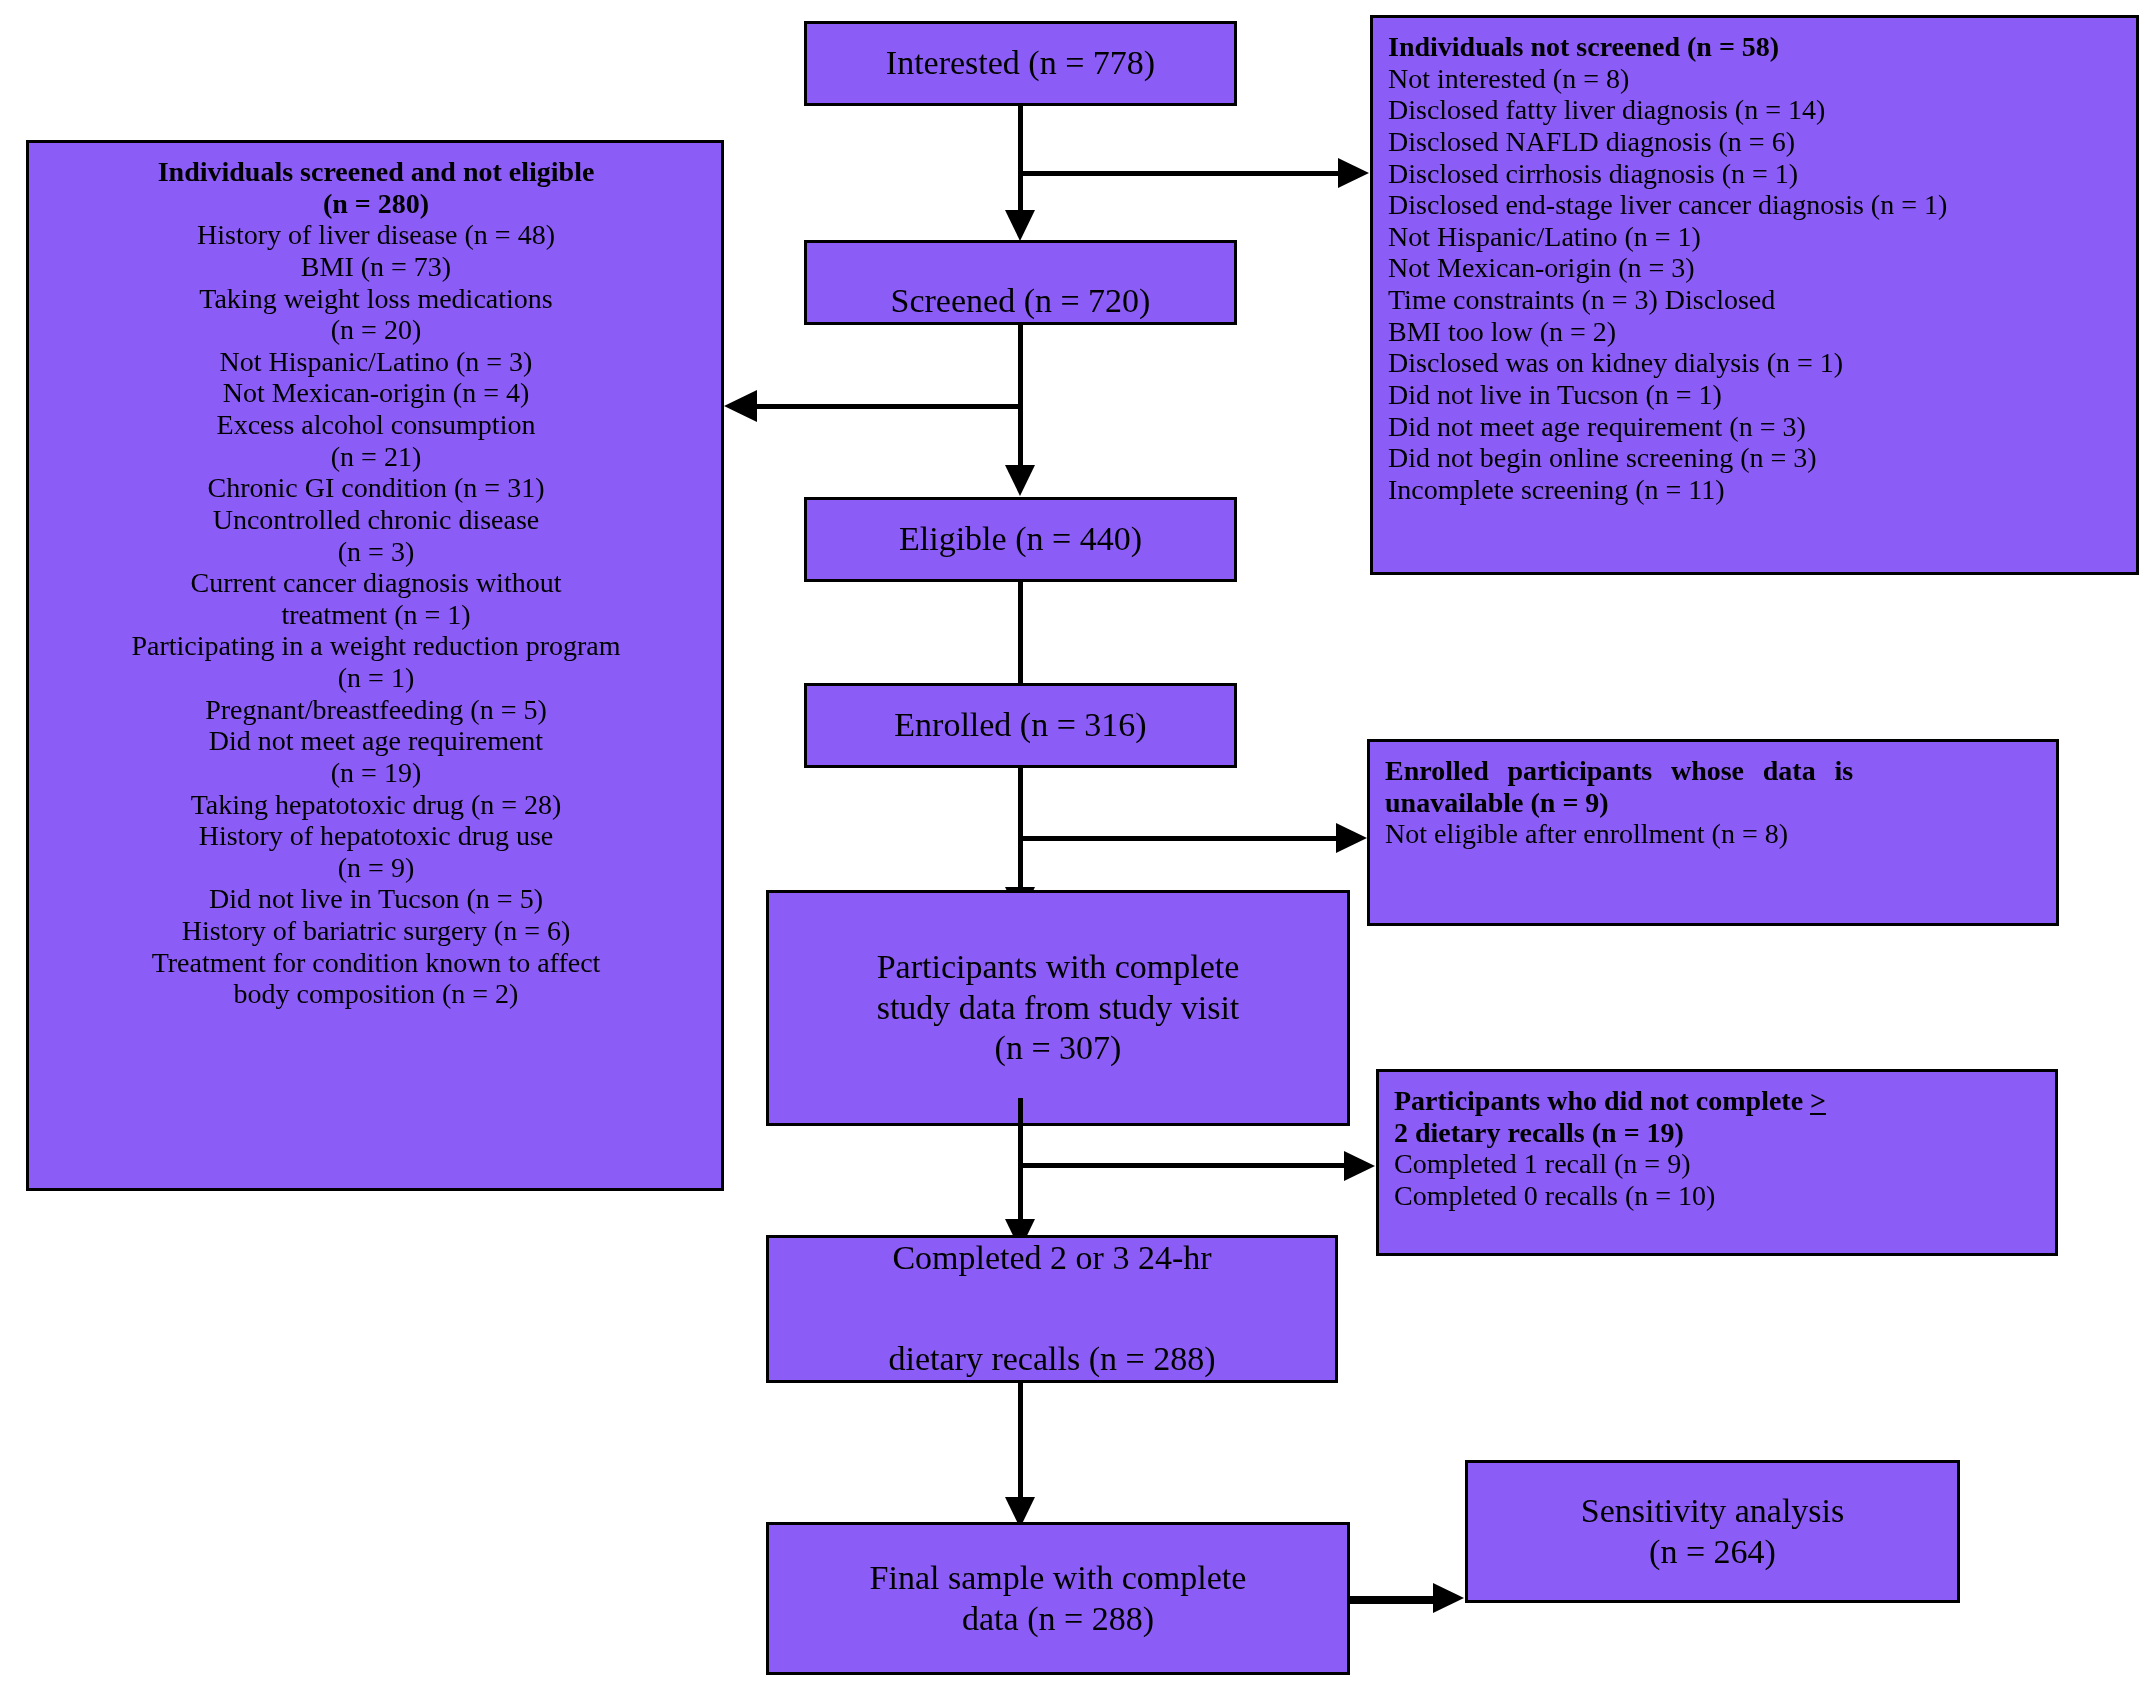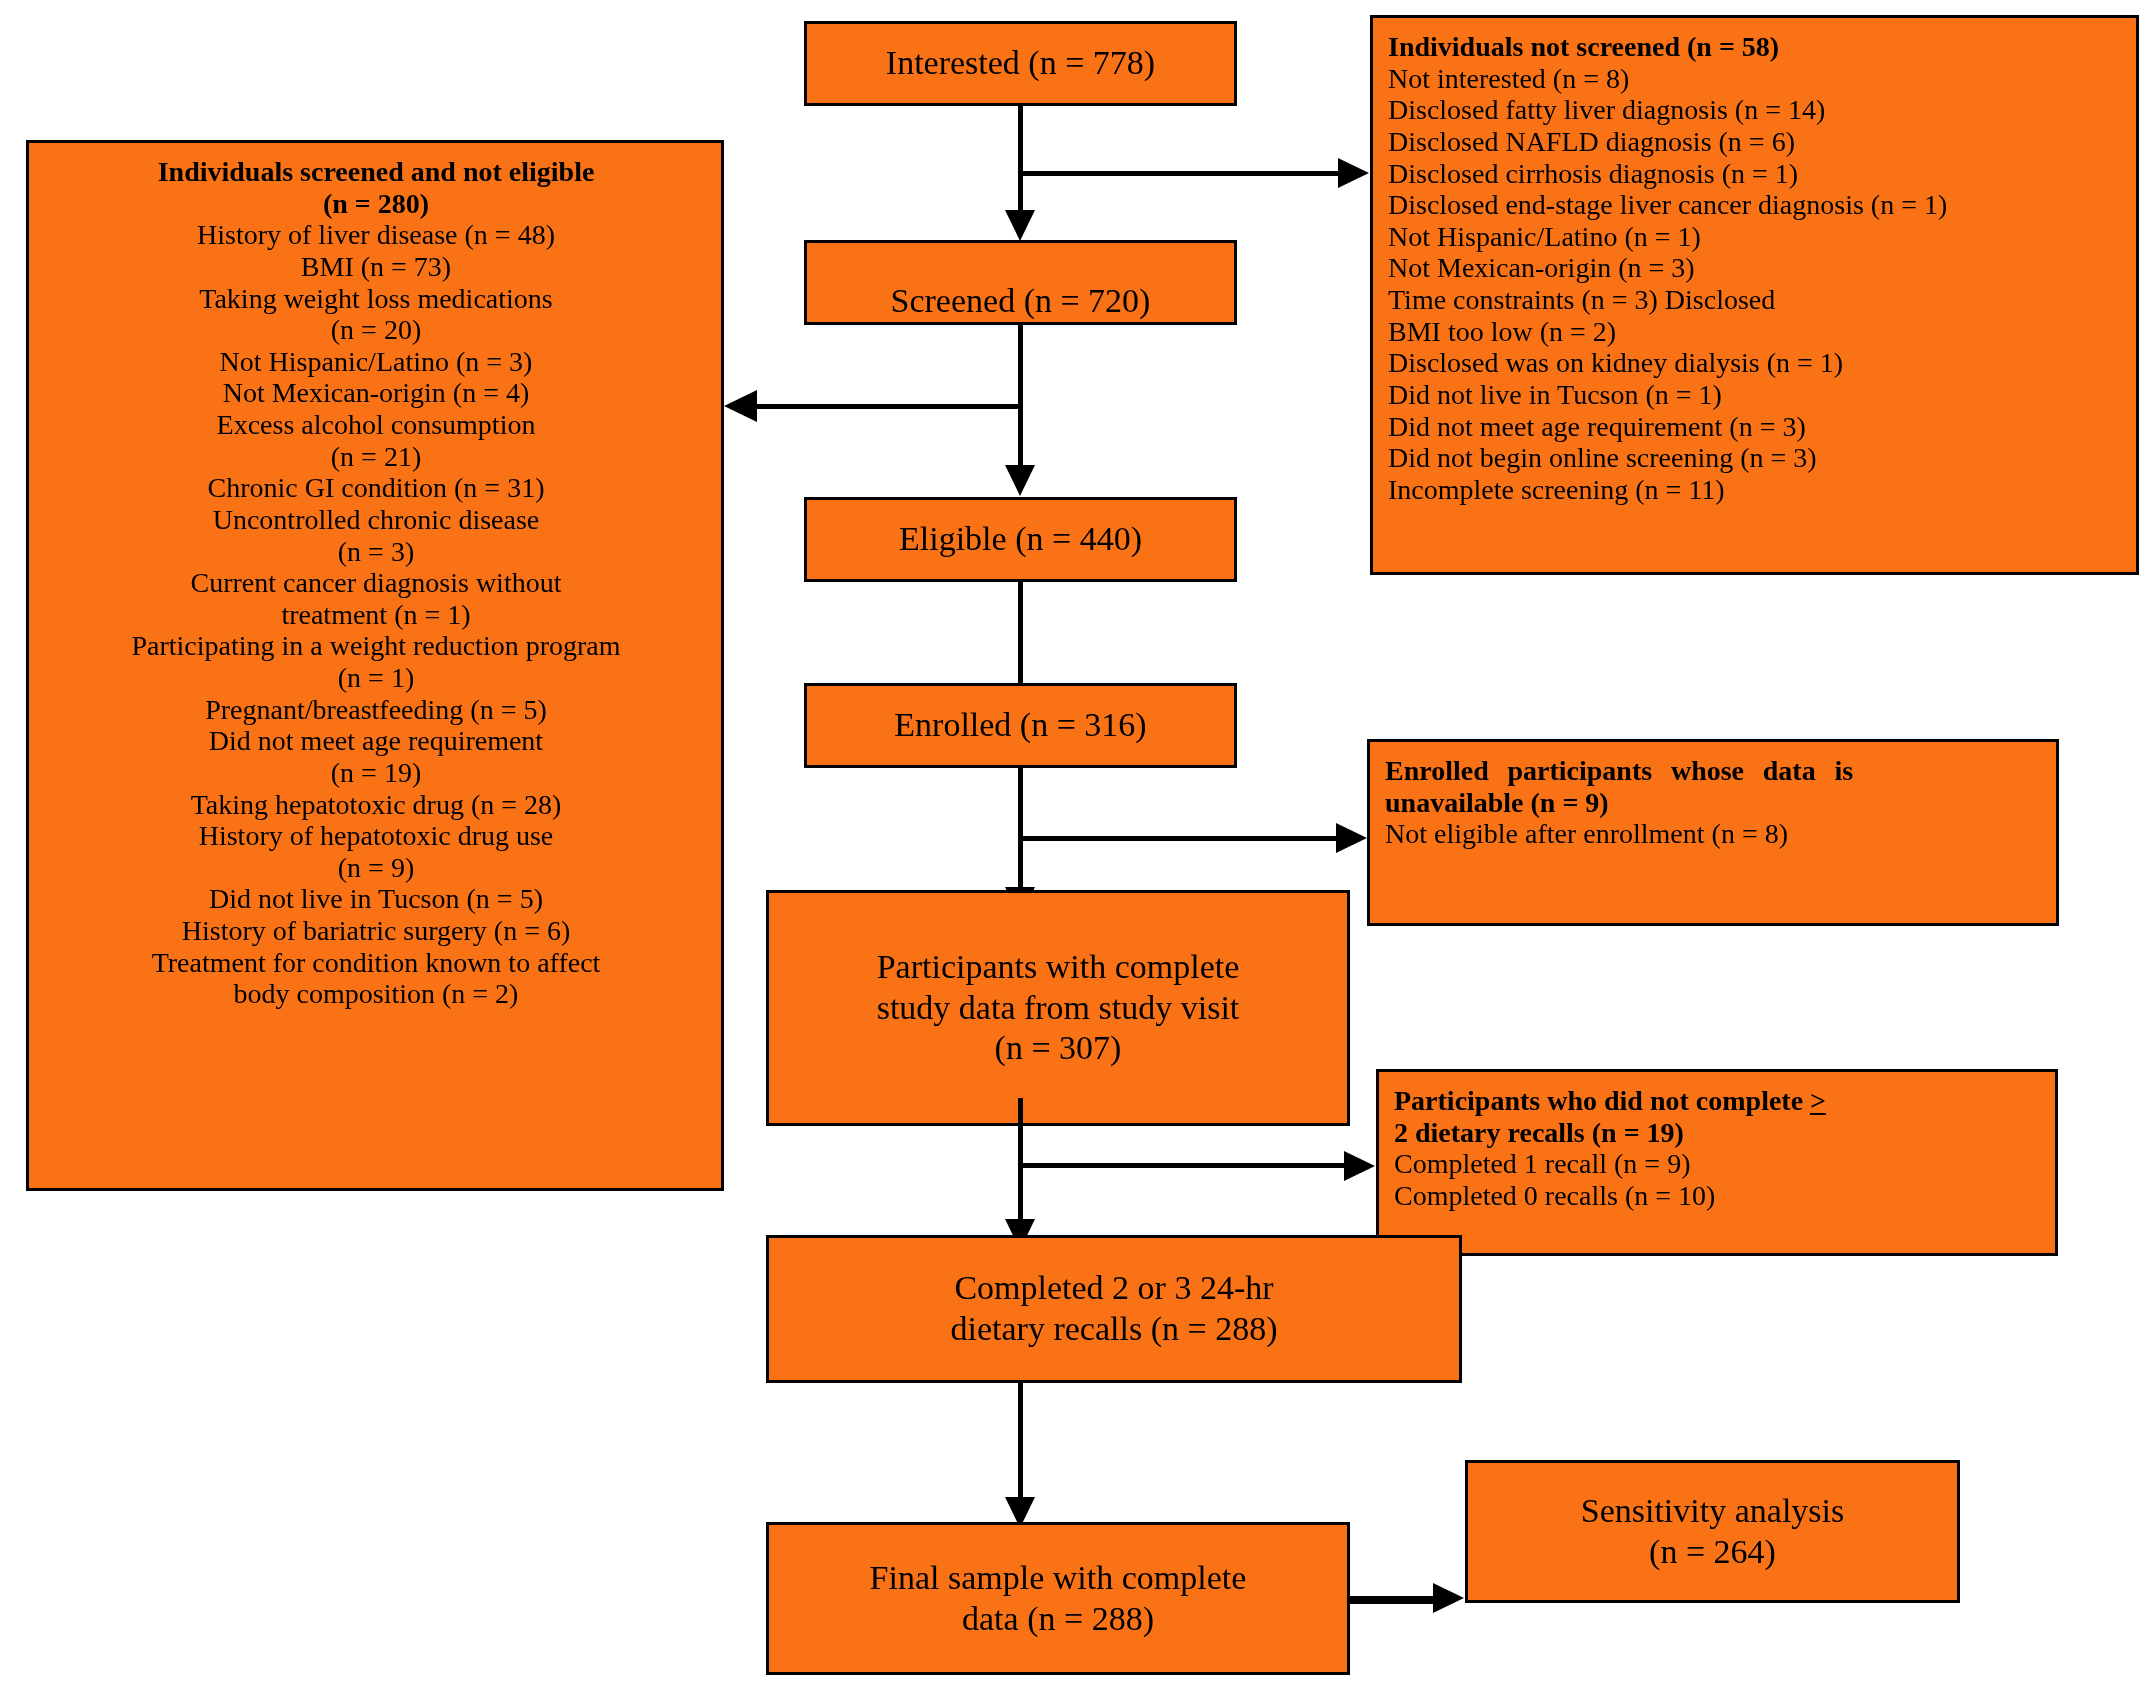--- a/index.html
+++ b/index.html
@@ -17,21 +17,21 @@
     height: 1703px;
     background: #ffffff;
     overflow: hidden;
   }
 
   
   .box {
     position: absolute;
     box-sizing: border-box;
     border: 2.5px solid #000000;
-    background: #f97316;
+    background: #8b5cf6;
     display: flex;
     flex-direction: column;
     justify-content: center;
   }
   .box.heavy {
     border-width: 3px;
   }
   .box-center {
     text-align: center;
     font-size: 34px;
@@ -214,21 +214,21 @@
   <div class="hline" style="left:1018px; top:1163px; width:343px;"></div>
   <div class="arrow-right" style="left:1344px; top:1151px;"></div>
 
   <div class="box box-list heavy" style="left:1376px; top:1069px; width:682px; height:187px;">
     <span class="ln hdr"><span>Participants who did not complete </span><span class="geq">&gt;</span></span>
     <span class="ln hdr">2 dietary recalls (n = 19)</span>
     <span class="ln">Completed 1 recall (n = 9)</span>
     <span class="ln">Completed 0 recalls (n = 10)</span>
   </div>
 
-  <div class="box box-center heavy" style="left:766px; top:1235px; width:696px; height:148px;">
+  <div class="box box-center heavy" style="left:766px; top:1235px; width:572px; height:148px;justify-content:space-between;">
     <span class="ln">Completed 2 or 3 24-hr</span>
     <span class="ln">dietary recalls (n = 288)</span>
   </div>
 
   <div class="vline" style="left:1018px; top:1383px; height:126px;"></div>
   <div class="arrow-down" style="left:1005px; top:1497px;"></div>
 
   <div class="box box-center heavy" style="left:766px; top:1522px; width:584px; height:153px;">
     <span class="ln">Final sample with complete</span>
     <span class="ln">data (n = 288)</span>

